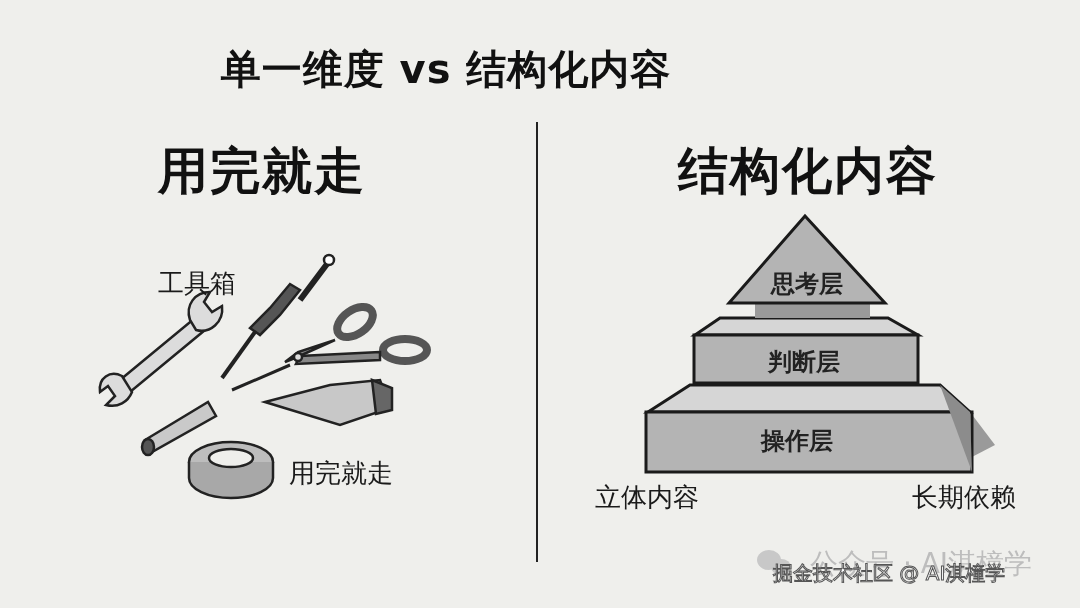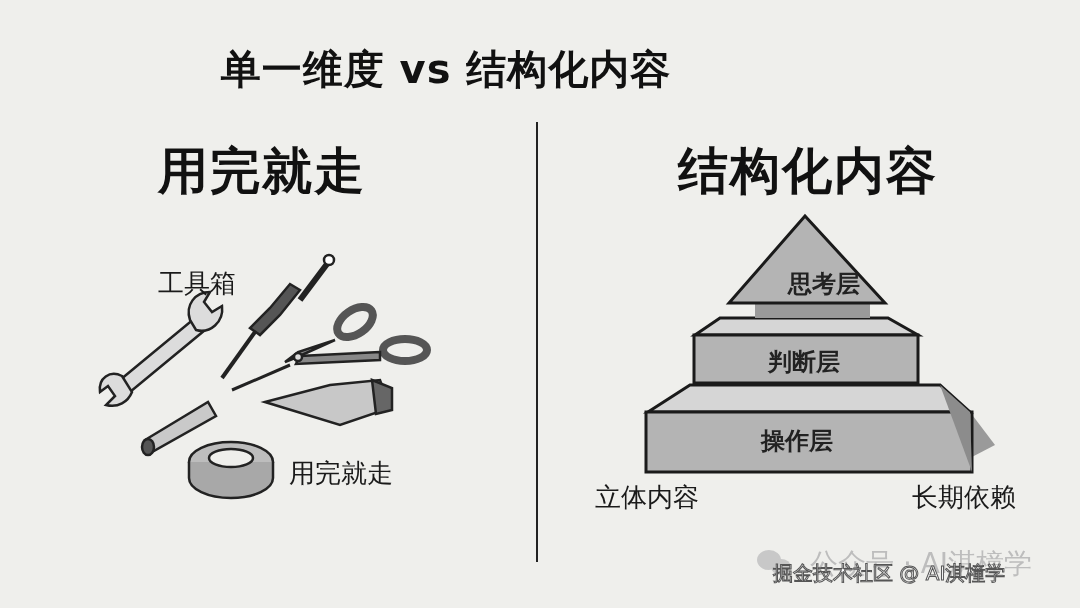--- a/index.html
+++ b/index.html
@@ -78,21 +78,21 @@
     <rect x="694" y="335" width="224" height="48" fill="#b4b4b4"></rect>
 
     <rect x="755" y="303" width="115" height="15" fill="#9a9a9a" stroke="none"></rect>
     <path d="M805 216 L885 303 L729 303 Z" fill="#b4b4b4"></path>
   </g>
 </svg>
 
 <div class="abs label" style="left:158px; top:266px;">工具箱</div>
 <div class="abs label" style="left:289px; top:456px;">用完就走</div>
 
-<div class="abs layer-text" style="left:746px; top:268px; width:156px;">思考层</div>
+<div class="abs layer-text" style="left:729px; top:268px; width:156px;">思考层</div>
 <div class="abs layer-text" style="left:694px; top:346px; width:220px;">判断层</div>
 <div class="abs layer-text" style="left:646px; top:425px; width:302px;">操作层</div>
 
 <div class="abs label" style="left:595px; top:480px;">立体内容</div>
 <div class="abs label" style="left:912px; top:480px;">长期依赖</div>
 
 <svg class="wechat" width="40" height="30" style="left:755px; top:548px;">
   <ellipse cx="14" cy="12" rx="12" ry="10" fill="#c8c8c8"></ellipse>
   <ellipse cx="26" cy="19" rx="10" ry="8" fill="#c8c8c8"></ellipse>
 </svg>

